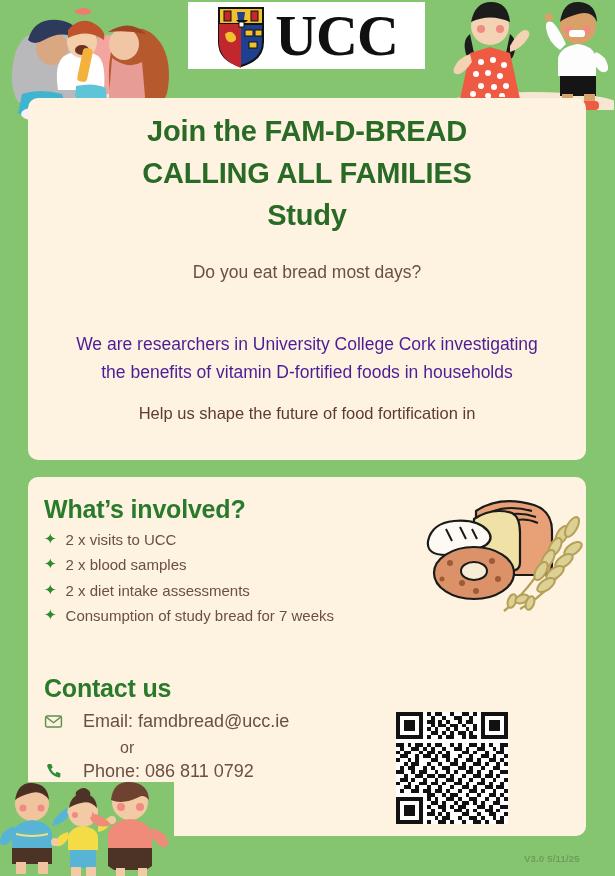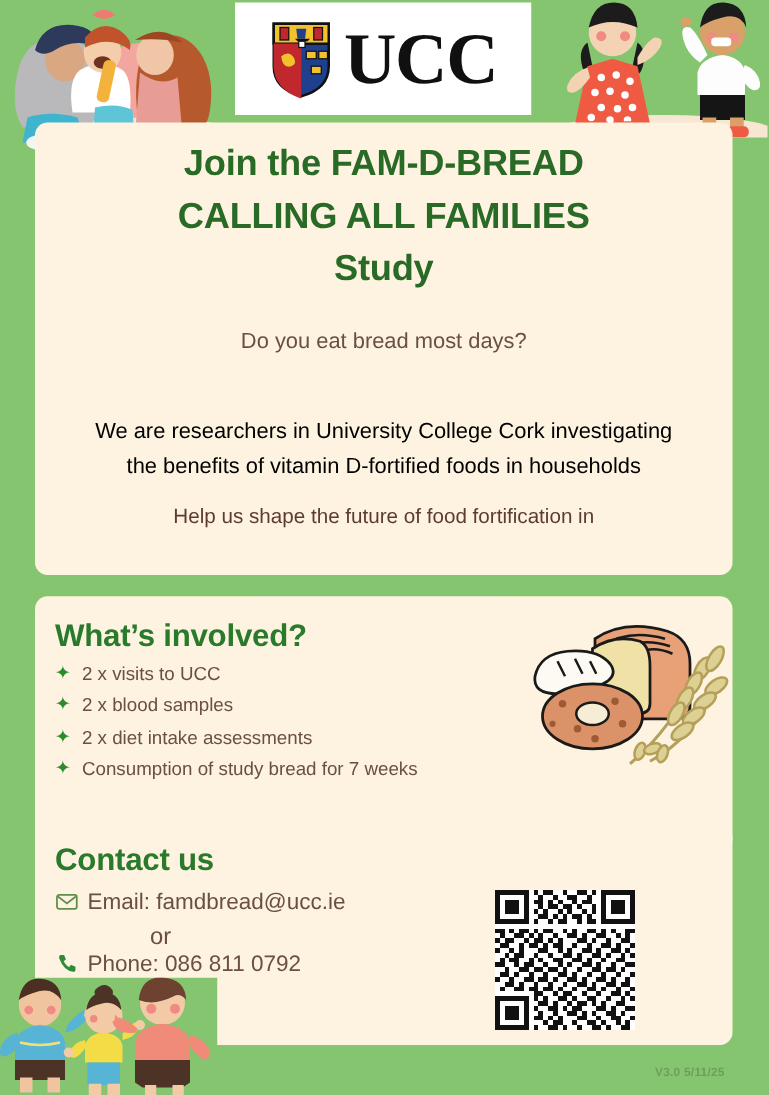--- a/index.html
+++ b/index.html
@@ -7,21 +7,21 @@
     width:615px;height:876px;
     background:#85c56f;
     font-family:"Liberation Sans",sans-serif;
     overflow:hidden;position:relative;
   }
   .poster{position:absolute;inset:0;width:615px;height:876px;overflow:hidden;background:#85c56f;}
 
   
   .header{position:absolute;left:0;top:0;width:615px;height:102px;}
   .ucc-logo{
-    position:absolute;left:188px;top:2px;width:237px;height:90px;
+    position:absolute;left:188px;top:2px;width:237px;height:67px;
     background:#ffffff;display:flex;align-items:center;justify-content:center;gap:8px;
   }
   .ucc-crest{width:52px;height:64px;}
   .ucc-word{
     font-family:"Liberation Serif",serif;font-weight:700;font-size:58px;
     color:#101010;letter-spacing:-1px;line-height:1;
   }
 
   
   .card{position:absolute;background:#fdf3e0;}
@@ -34,44 +34,44 @@
     position:absolute;left:40px;top:110px;width:534px;
     text-align:center;color:#2a6a27;font-weight:700;
     font-size:29px;line-height:1.45;letter-spacing:-0.2px;
   }
   .sub-q{
     position:absolute;left:40px;top:258px;width:534px;text-align:center;
     color:#6b4f42;font-size:17.5px;line-height:1.6;
   }
   .body-p{
     position:absolute;left:34px;top:330px;width:546px;text-align:center;
-    color:#000000;font-size:17.5px;line-height:1.62;
+    color:#4c1d95;font-size:17.5px;line-height:1.62;
   }
   .bold-cta{
     position:absolute;left:70px;top:401px;width:474px;text-align:center;
     color:#5e3b31;font-size:16.5px;font-weight:400;line-height:1.55;
   }
 
   
   .sec-title{color:#2a7a2c;font-weight:700;font-size:25px;letter-spacing:-0.2px;}
   .h-involved{position:absolute;left:44px;top:495px;}
   .bullets{position:absolute;left:44px;top:531px;width:400px;}
   .bullet{display:flex;align-items:baseline;gap:9px;margin-bottom:6.5px;}
   .spark{flex:0 0 auto;color:#2f8a2f;font-size:15px;line-height:1;position:relative;top:-1px;}
   .bullet-txt{color:#6b4f42;font-size:15px;line-height:1.25;}
 
   
   .bread{position:absolute;left:412px;top:487px;width:176px;height:130px;}
 
   
   .h-contact{position:absolute;left:44px;top:674px;}
-  .contact-line{position:absolute;display:flex;align-items:center;gap:7px;color:#6b4f42;font-size:18px;}
+  .contact-line{position:absolute;display:flex;align-items:center;gap:20px;color:#6b4f42;font-size:18px;}
   .c-email{left:44px;top:711px;}
   .c-phone{left:44px;top:761px;}
-  .c-or{position:absolute;left:120px;top:739px;color:#6b4f42;font-size:19px;}
+  .c-or{position:absolute;left:120px;top:739px;color:#6b4f42;font-size:16px;}
   .ic{flex:0 0 auto;width:19px;height:19px;display:block;}
 
   .qr{position:absolute;left:396px;top:712px;width:112px;height:112px;background:#fdf3e0;}
   .version{
     position:absolute;left:524px;top:853px;
     color:#6d9e5c;font-size:9.5px;letter-spacing:0.2px;font-weight:700;
   }
 
   
   .art{position:absolute;}

